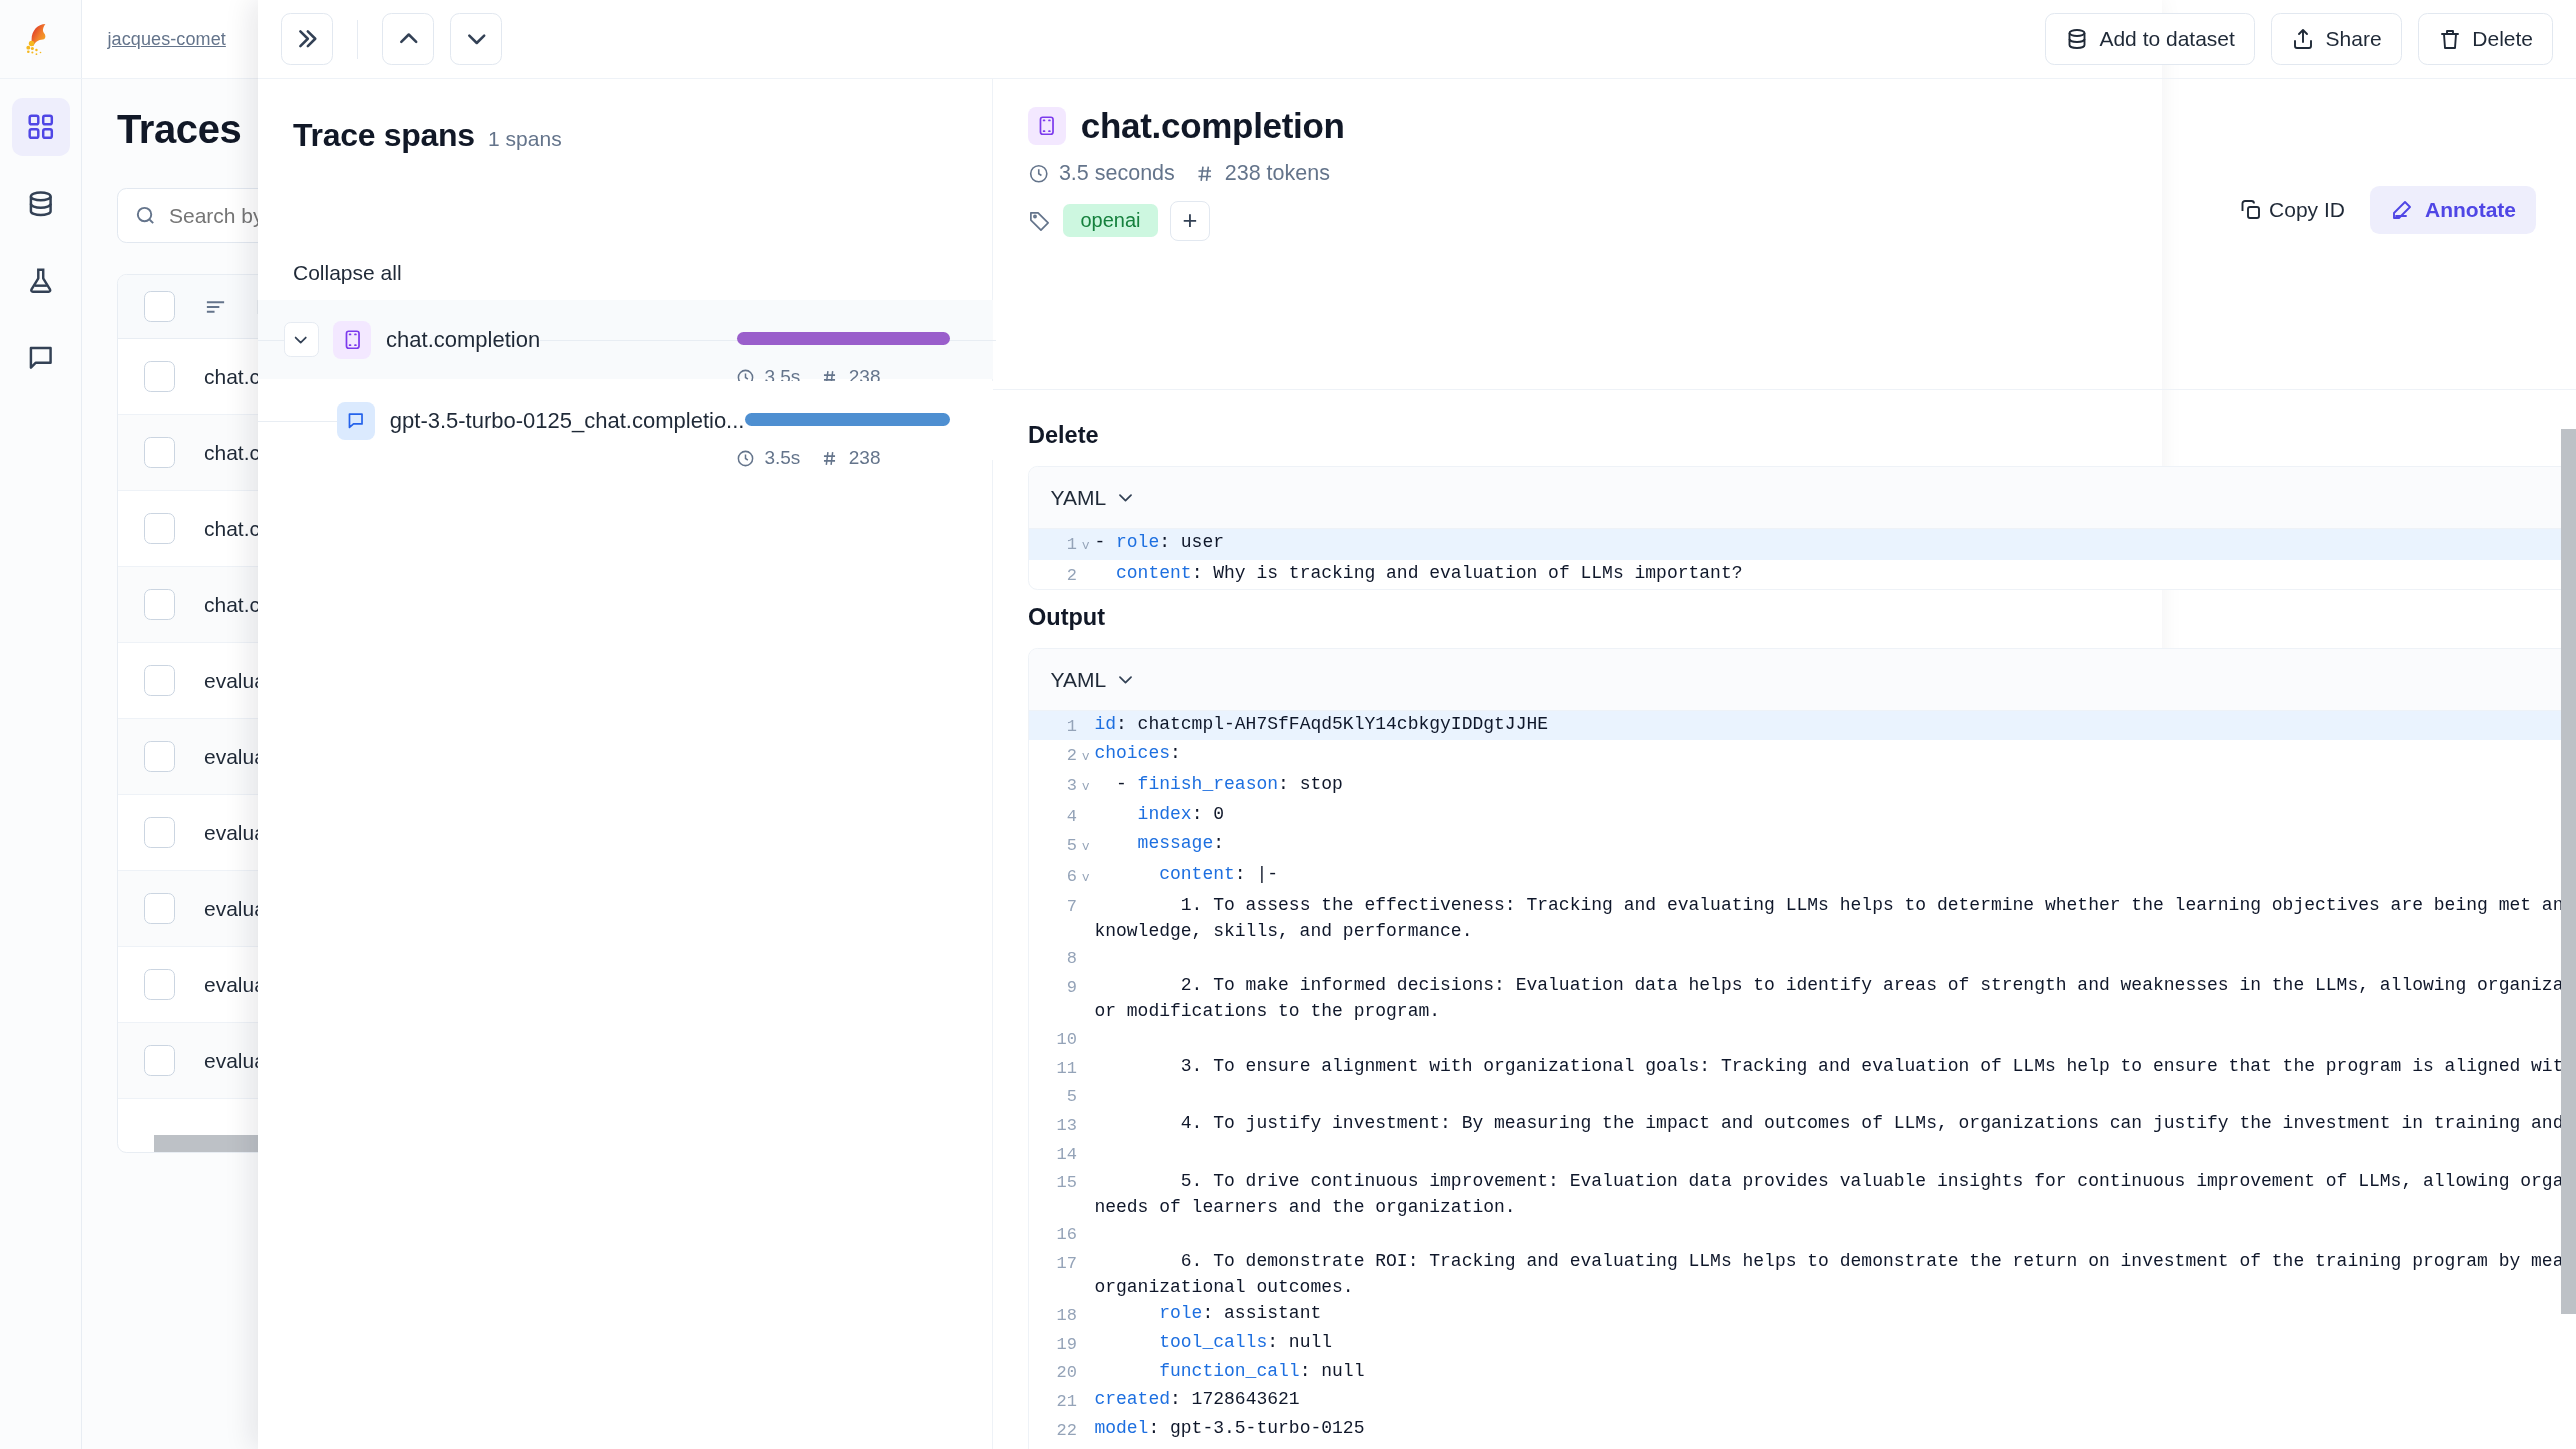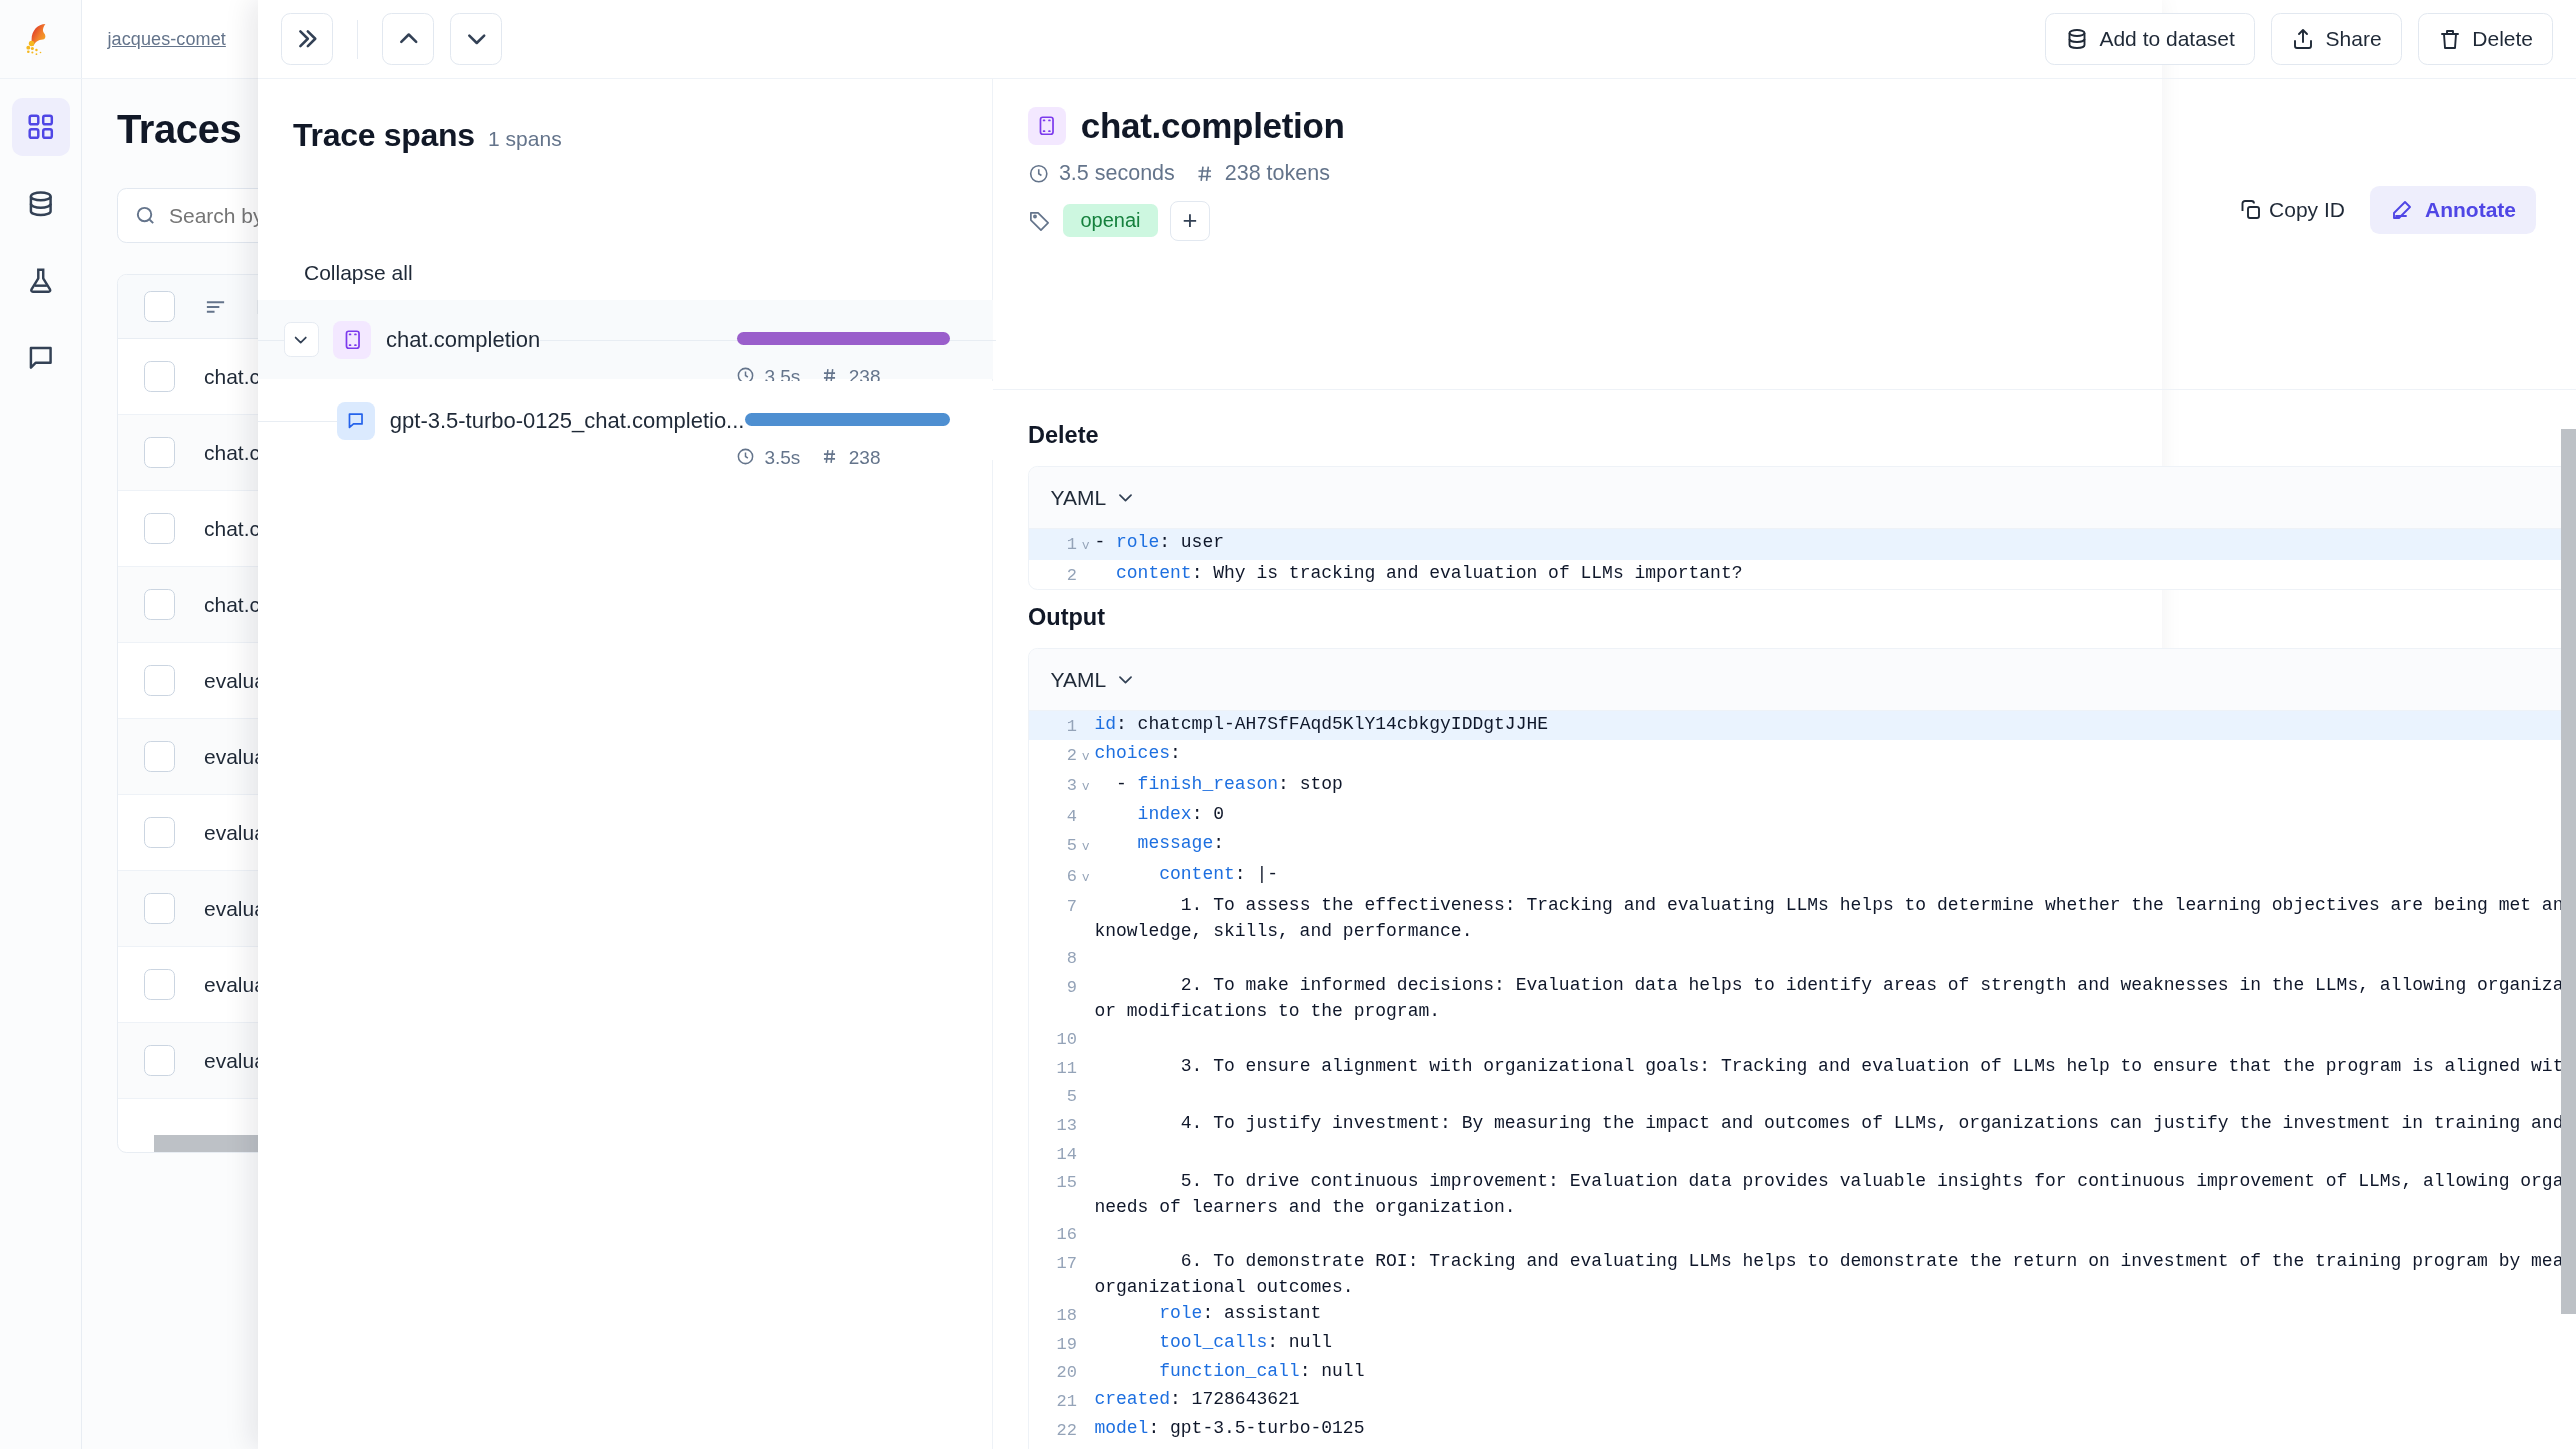--- a/index.html
+++ b/index.html
@@ -99,40 +99,40 @@
 
   
   #panel-body { position: absolute; left:0; top: 79px; width: 2318px; height: 1370px; display:flex; }
   #spans-pane { width: 735px; height: 1370px; border-right: 1.3px solid #eef2f7; position: relative; }
   #detail-pane { flex: 1; height: 1370px; position: relative; overflow: hidden; }
 
   
   #spans-head { display: flex; align-items: baseline; gap: 13.4px; padding: 38px 0 0 35px; }
   #spans-title { font-size: 32px; font-weight: 700; color: #111827; letter-spacing:-0.3px; }
   #spans-count { font-size: 21px; color: #64748b; }
-  #collapse-all { position: absolute; left: 46px; top: 182px; font-size: 21px; color: #1f2937; }
+  #collapse-all { position: absolute; left: 35px; top: 182px; font-size: 21px; color: #1f2937; }
   .span-row { position: absolute; left: 0; width: 735px; display: flex; align-items: flex-start; }
   #span-row-0 { top: 221px; height: 79px; background: #f8fafc; }
   #span-row-1 { top: 302px; height: 79px; background: #ffffff; }
   .span-left { display: flex; align-items: center; height: 79px; }
   .chev-btn {
     width: 35px; height: 35px; border: 1.3px solid #e6ebf2; border-radius: 6.7px; background:#fff;
     display:flex; align-items:center; justify-content:center;
   }
   .chev-btn svg { width: 17.4px; height: 17.4px; }
   .span-ico {
     width: 38px; height: 38px; border-radius: 8px; display: flex; align-items: center; justify-content: center;
   }
   .span-ico.purple { background: #f3e8ff; }
   .span-ico.blue { background: #dbeafe; }
   .span-ico svg { width: 21.5px; height: 21.5px; }
   .span-name { font-size: 22px; color: #1f2937; white-space: nowrap; }
   .span-bar-wrap { position: absolute; }
   .span-bar { height: 13.4px; border-radius: 6.7px; }
-  .span-meta { display: flex; gap: 9.4px; font-size: 19px; color: #64748b; }
+  .span-meta { display: flex; align-items: center; gap: 9.4px; font-size: 19px; color: #64748b; }
   .span-meta svg { width: 19px; height: 19px; }
   .span-connector { position: absolute; height: 1.3px; background: #e8edf3; }
 
   
   #detail-scroll { position: absolute; inset: 0; overflow: hidden; }
   #detail-head { padding: 27px 0 0 35px; }
   #detail-title-row { display: flex; align-items: center; gap: 14.8px; }
   #detail-ico { width: 38px; height: 38px; border-radius: 8px; background: #f3e8ff; display:flex; align-items:center; justify-content:center; }
   #detail-ico svg { width: 21.5px; height: 21.5px; }
   #detail-title { font-size: 35px; font-weight: 700; color: #111827; letter-spacing:-0.3px; }

